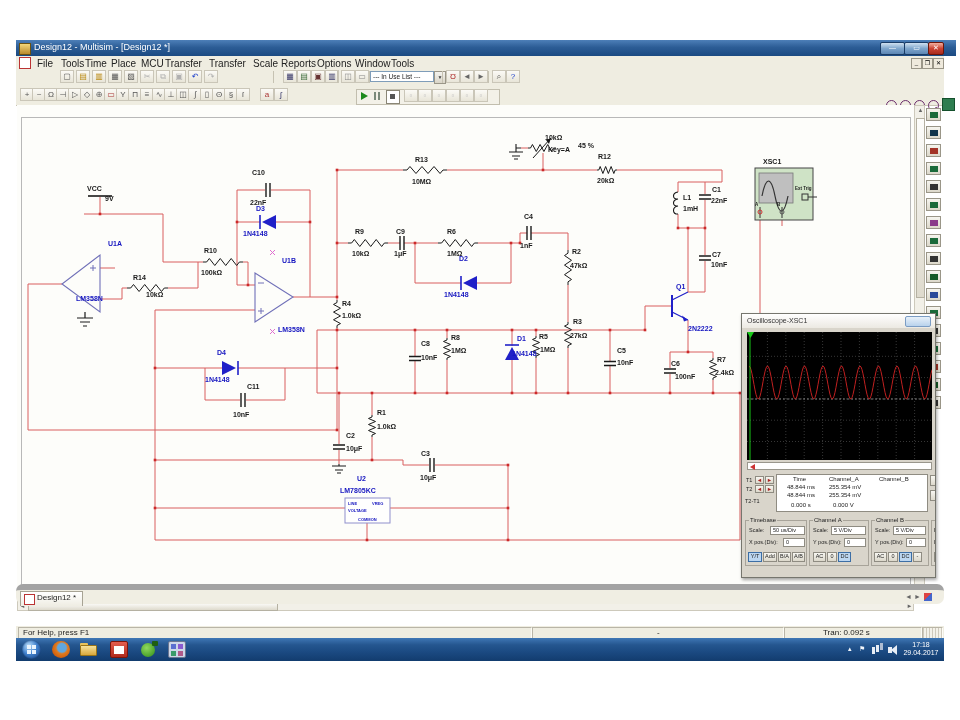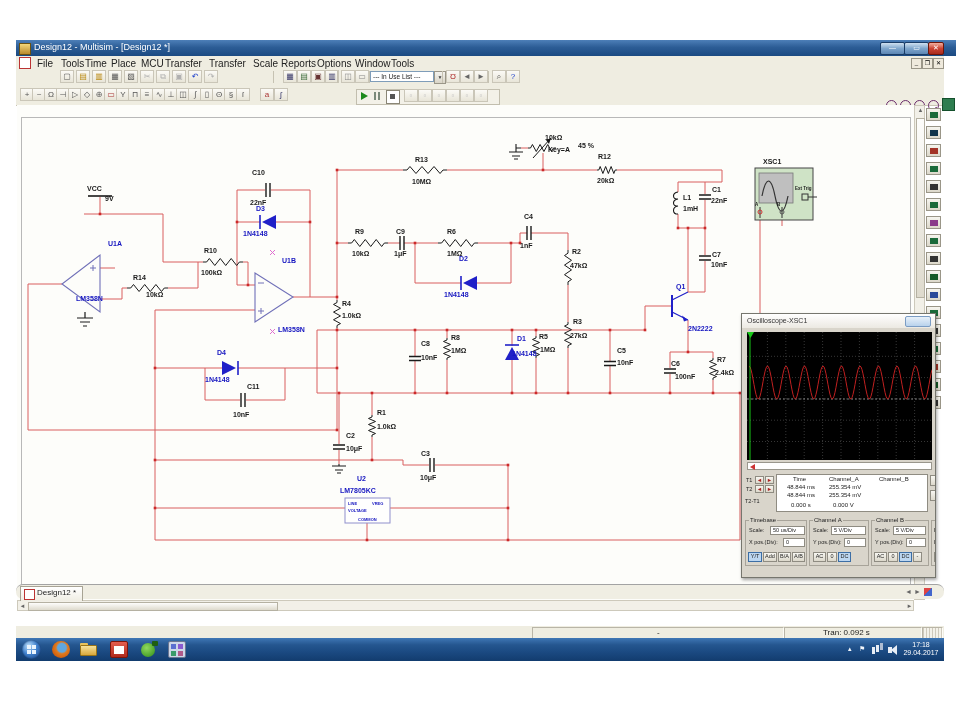--- a/index.html
+++ b/index.html
@@ -499,31 +499,34 @@
         <div class="a" style="left: 3px; top: 3px; width: 8px; height: 6px; background: rgb(51, 51, 51);"></div>
       </div>
     </div>
 
   <div class="a scrT" style="left:17px;top:600px;width:897px;height:11px;">
     <div class="scrA" style="left:0;top:1px;width:9px;">◄</div>
     <div class="thumb a" style="left:10px;top:1px;width:250px;height:9px;"></div>
     <div class="scrA" style="left:887px;top:1px;width:9px;">►</div>
   </div>
 
-  <div class="bar" id="tabrow" style="top:584px;height:14px;border-top:1px solid #a3a3a3;border-radius:7px;">
+  <div class="bar" id="tabrow" style="top:584px;height:14px;border-top:6px solid #a3a3a3;border-radius:7px;">
     <div id="dtab">
       <div class="a" style="left:3px;top:2px;width:9px;height:9px;background:#fff;border:1px solid #b33;"></div>
       <span>Design12 *</span>
     </div>
     <div class="a" style="left:889px;top:3px;font-size:7px;color:#666;">◄</div>
     <div class="a" style="left:898px;top:3px;font-size:7px;color:#666;">►</div>
     <div class="a" style="left:908px;top:3px;width:8px;height:8px;background:linear-gradient(135deg,#d44 50%,#46c 50%);"></div>
   </div>
 
   <div class="bar" id="statusbar" style="top:625px;height:13px;border-top:1px solid #fff;">
+    <div class="sseg" style="left:2px;width:512px;">
+        <span class="a" style="left:4px;top:0;">For Help, press F1</span>
+      </div>
     <div class="sseg" style="left:516px;width:250px;">
         <span class="a" style="left:124px;top:0;">-</span>
       </div>
     <div class="sseg" style="left:768px;width:136px;">
         <span class="a" style="left:38px;top:0;">Tran: 0.092 s</span>
       </div>
     <div class="sseg" style="left:906px;width:19px;background:repeating-linear-gradient(90deg,#cfcabc 0 1px,#f4f2ea 1px 3px);"></div>
   </div>
 
   <div class="bar" id="taskbar" style="top:638px;height:23px;">

